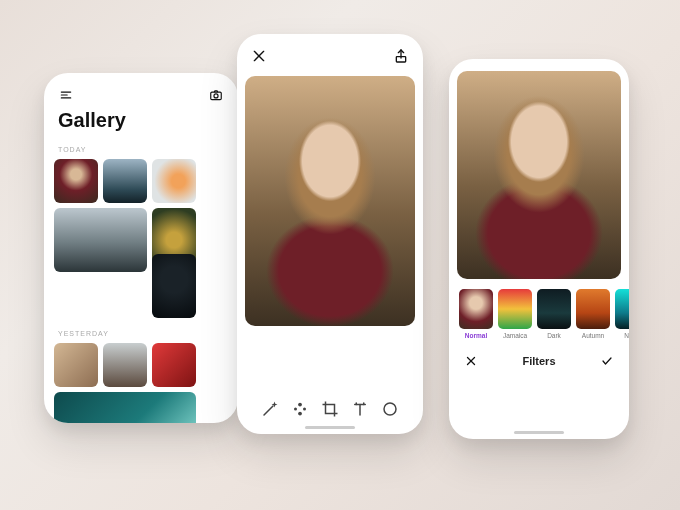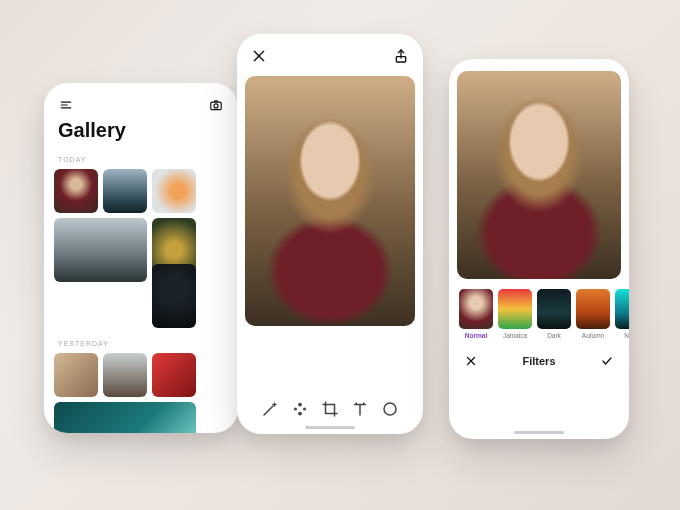--- a/index.html
+++ b/index.html
@@ -11,21 +11,21 @@
     overflow: hidden;
     position: relative;
   }
   .phone {
     position: absolute;
     background: #ffffff;
     border-radius: 24px;
     box-shadow: 0 20px 40px rgba(0,0,0,0.12), 0 8px 16px rgba(0,0,0,0.08);
     overflow: hidden;
   }
-  .phone1 { left: 44px;  top: 83px; width: 194px; height: 350px; }
+  .phone1 { left: 44px;  top: 73px; width: 194px; height: 350px; }
   .phone2 { left: 237px; top: 34px; width: 186px; height: 400px; }
   .phone3 { left: 449px; top: 59px; width: 180px; height: 380px; }
 
   
   .p1-top { display:flex; justify-content:space-between; align-items:center; padding:14px 14px 6px; }
   .p1-top svg { width:14px; height:14px; }
   .p1-title { font-size:20px; font-weight:700; padding:0 14px 10px; color:#111; }
   .section-label { font-size:7px; letter-spacing:1px; color:#aaa; padding:4px 14px 6px; font-weight:500; }
   .grid { display:flex; flex-wrap:wrap; gap:5px; padding:0 10px 8px; }
   .thumb { border-radius:6px; background:#ccc; }

